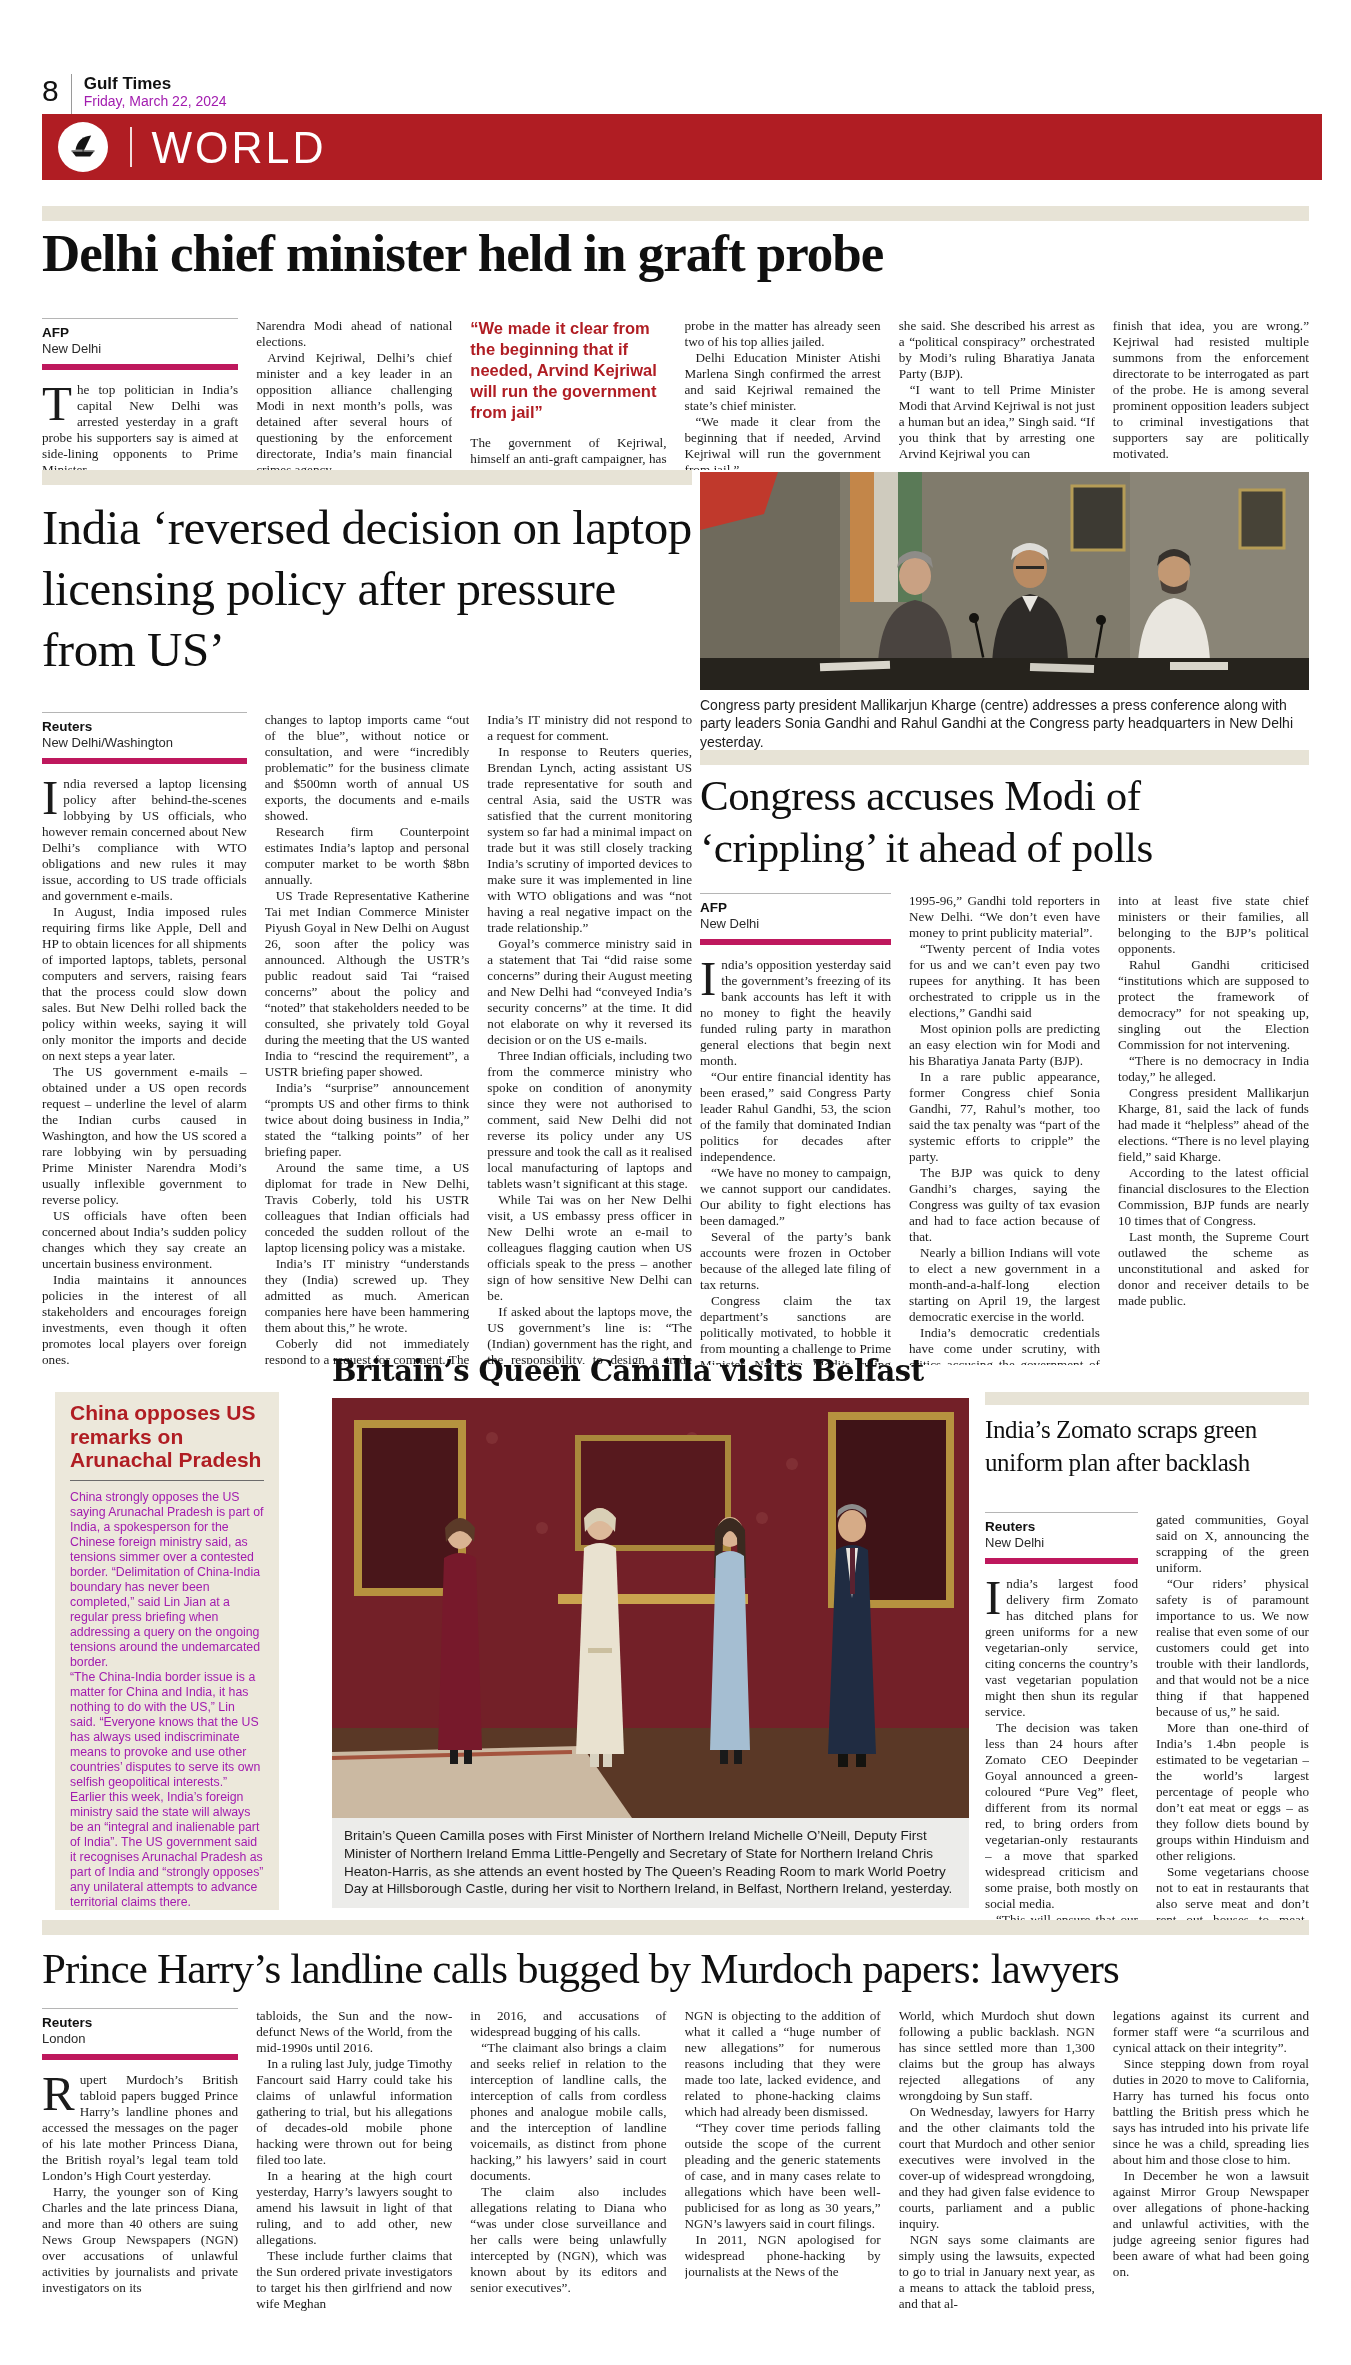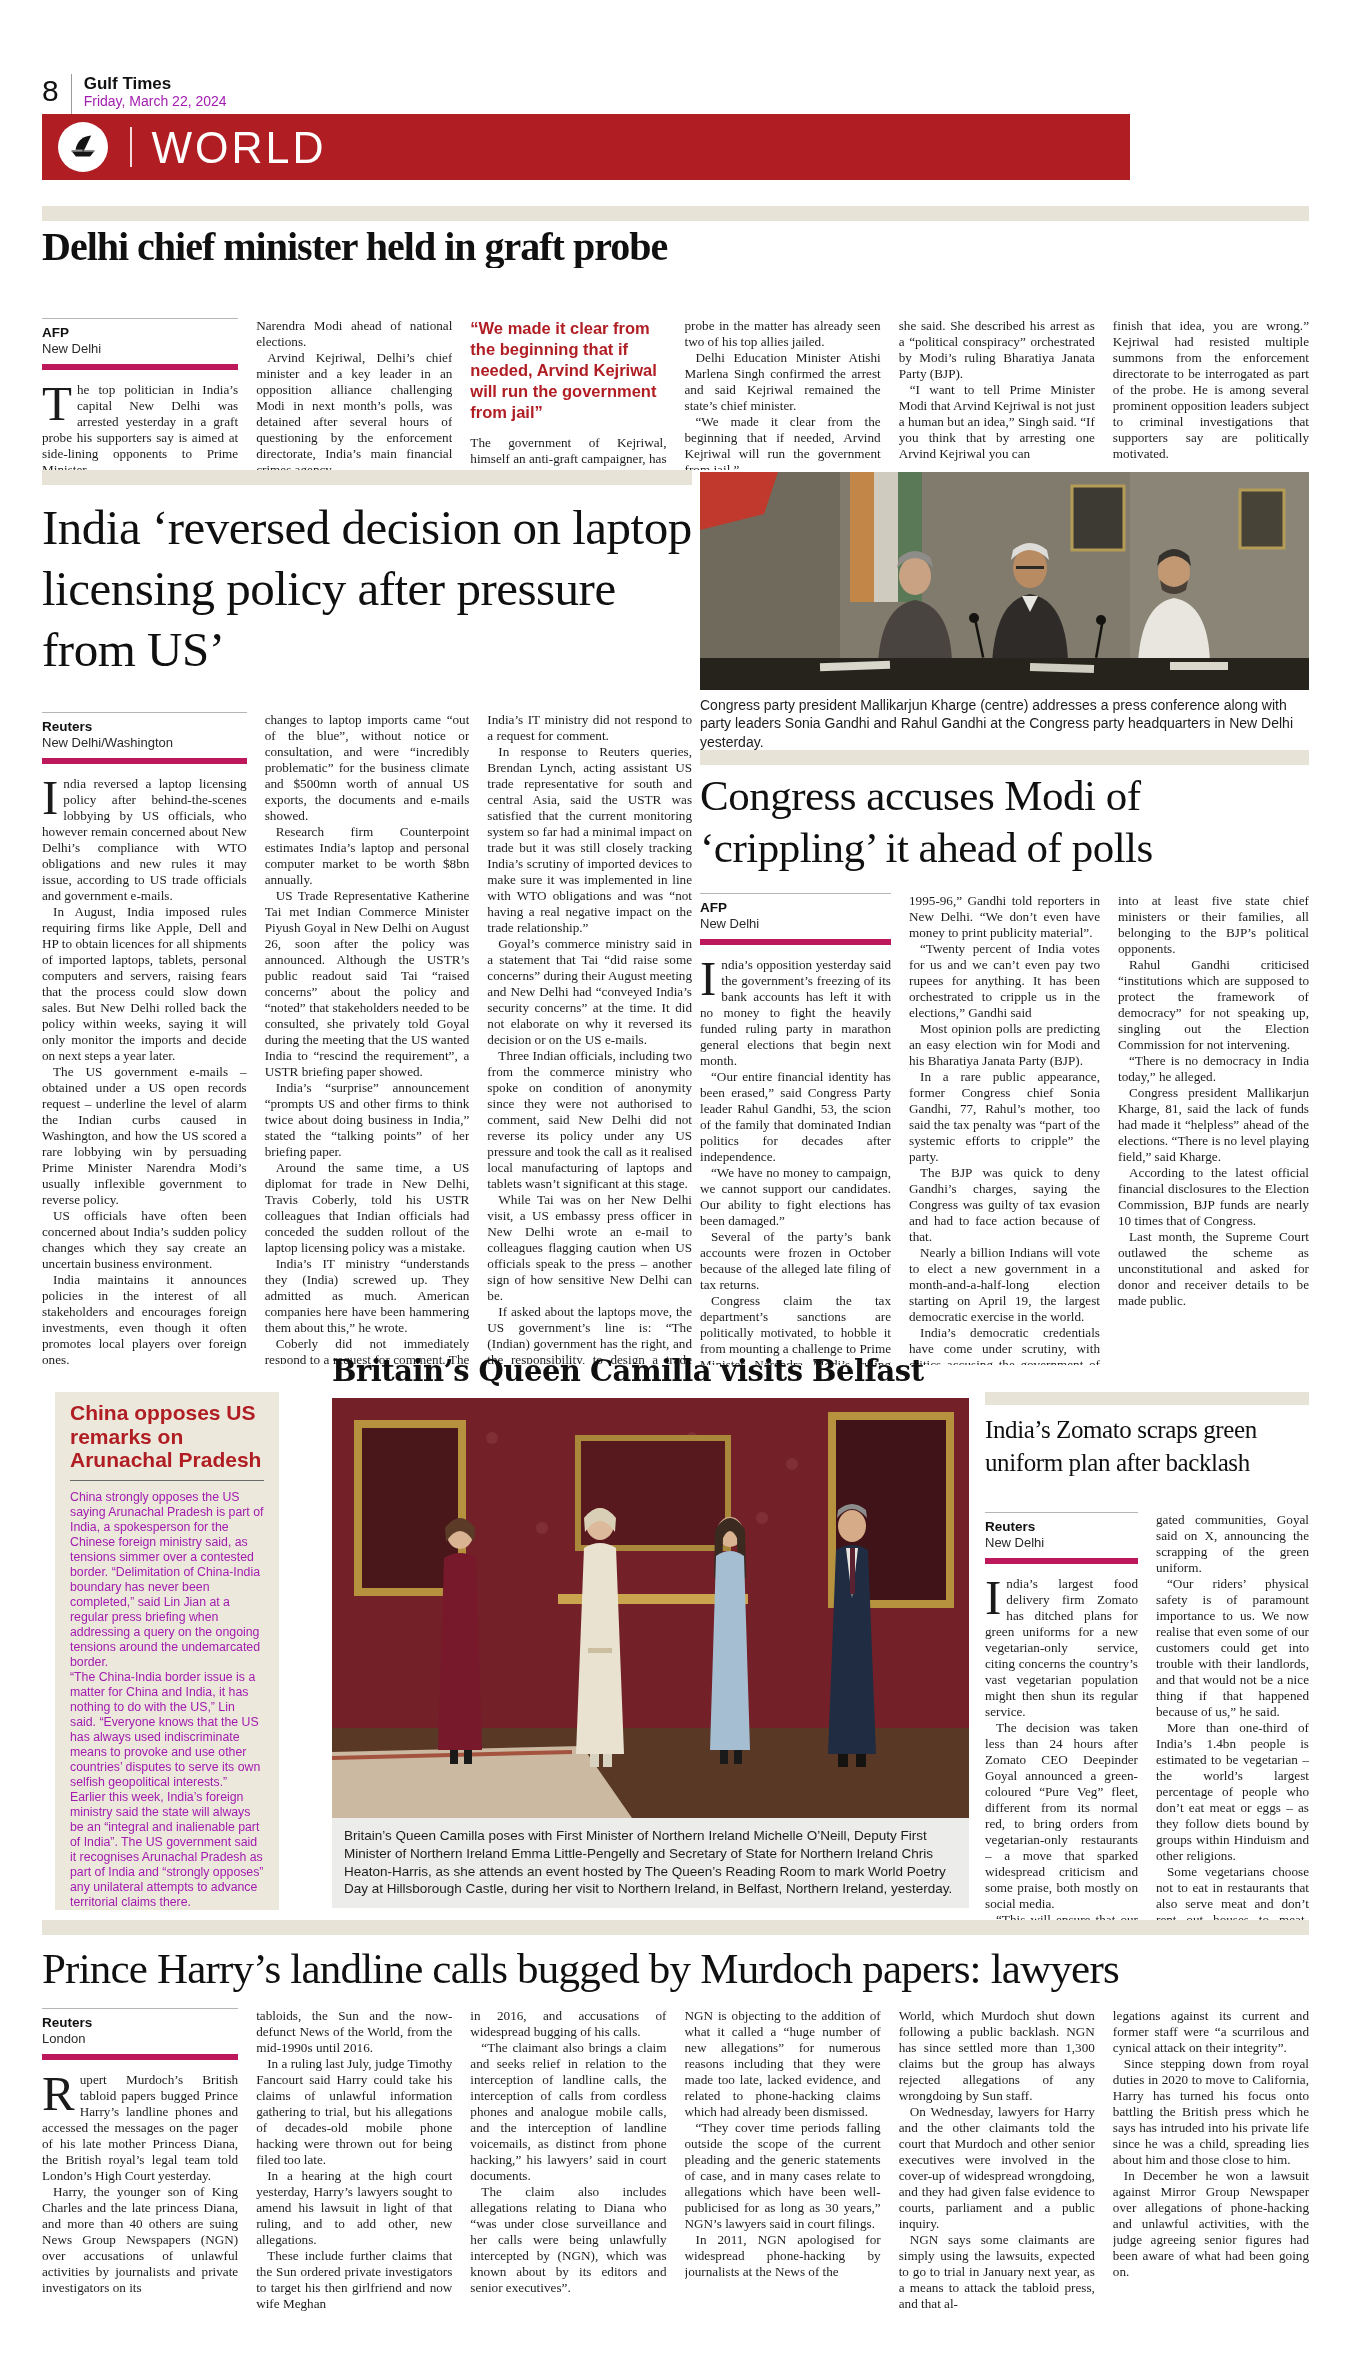--- a/index.html
+++ b/index.html
@@ -10,37 +10,37 @@
   .page{position:relative;width:1351px;height:2365px;background:#ffffff;margin:0 auto;
         font-family:"Liberation Serif", serif;color:#1b1b1b;overflow:hidden;}
   
   .masthead{position:absolute;left:42px;top:74px;display:flex;align-items:flex-start;gap:12px;
             font-family:"Liberation Sans", sans-serif;}
   .pagenum{font-size:30px;font-weight:400;line-height:34px;color:#111;}
   .mast-divider{width:1px;height:40px;background:#9a9a9a;}
   .mast-title{font-size:17px;font-weight:700;line-height:19px;color:#111;}
   .mast-date{font-size:14px;line-height:17px;color:#a21caf;}
   
-  .banner{position:absolute;left:42px;top:114px;width:1088px;height:66px;background:var(--brand-red);
+  .banner{position:absolute;left:42px;top:114px;width:1280px;height:66px;background:var(--brand-red);
           display:flex;align-items:center;padding-left:16px;}
   .logo-circle{width:50px;height:50px;border-radius:50%;background:#fff;display:flex;
                align-items:center;justify-content:center;flex:0 0 auto;}
   .banner-divider{width:1.5px;height:40px;background:rgba(255,255,255,.85);margin:0 20px 0 22px;}
   .banner-title{font-family:"Liberation Sans", sans-serif;font-size:43px;font-weight:400;
                 color:#fff;letter-spacing:3px;line-height:1;transform:scaleY(1.05);}
   
   .strip{position:absolute;background:var(--strip-beige);}
   .strip-a{left:42px;top:206px;width:1267px;height:15px;}
   .strip-b{left:42px;top:470px;width:650px;height:15px;}
   .strip-c{left:700px;top:750px;width:609px;height:15px;}
   .strip-d{left:985px;top:1392px;width:324px;height:13px;}
   .strip-e{left:42px;top:1920px;width:1267px;height:15px;}
   
   .hl{color:#101010;}
-  .lead-headline{position:absolute;left:42px;top:226px;width:1267px;font-size:40px;font-weight:700;
+  .lead-headline{position:absolute;left:42px;top:226px;width:1267px;font-size:53px;font-weight:700;
                  letter-spacing:-1px;line-height:1.05;white-space:nowrap;overflow:hidden;}
   .laptop-headline{position:absolute;left:42px;top:498px;width:650px;font-size:49px;font-weight:400;
                    line-height:1.24;letter-spacing:-0.5px;}
   .congress-headline{position:absolute;left:700px;top:770px;width:609px;font-size:43px;font-weight:400;
                      line-height:1.2;letter-spacing:-0.5px;}
   .camilla-headline{position:absolute;left:332px;top:1354px;width:637px;font-size:29px;font-weight:700;
                     font-family:"DejaVu Serif", serif;letter-spacing:-0.5px;}
   .zomato-headline{position:absolute;left:985px;top:1414px;width:324px;font-size:25px;font-weight:400;
                    line-height:1.3;letter-spacing:-0.4px;}
   .harry-headline{position:absolute;left:42px;top:1944px;width:1267px;font-size:43px;font-weight:400;

